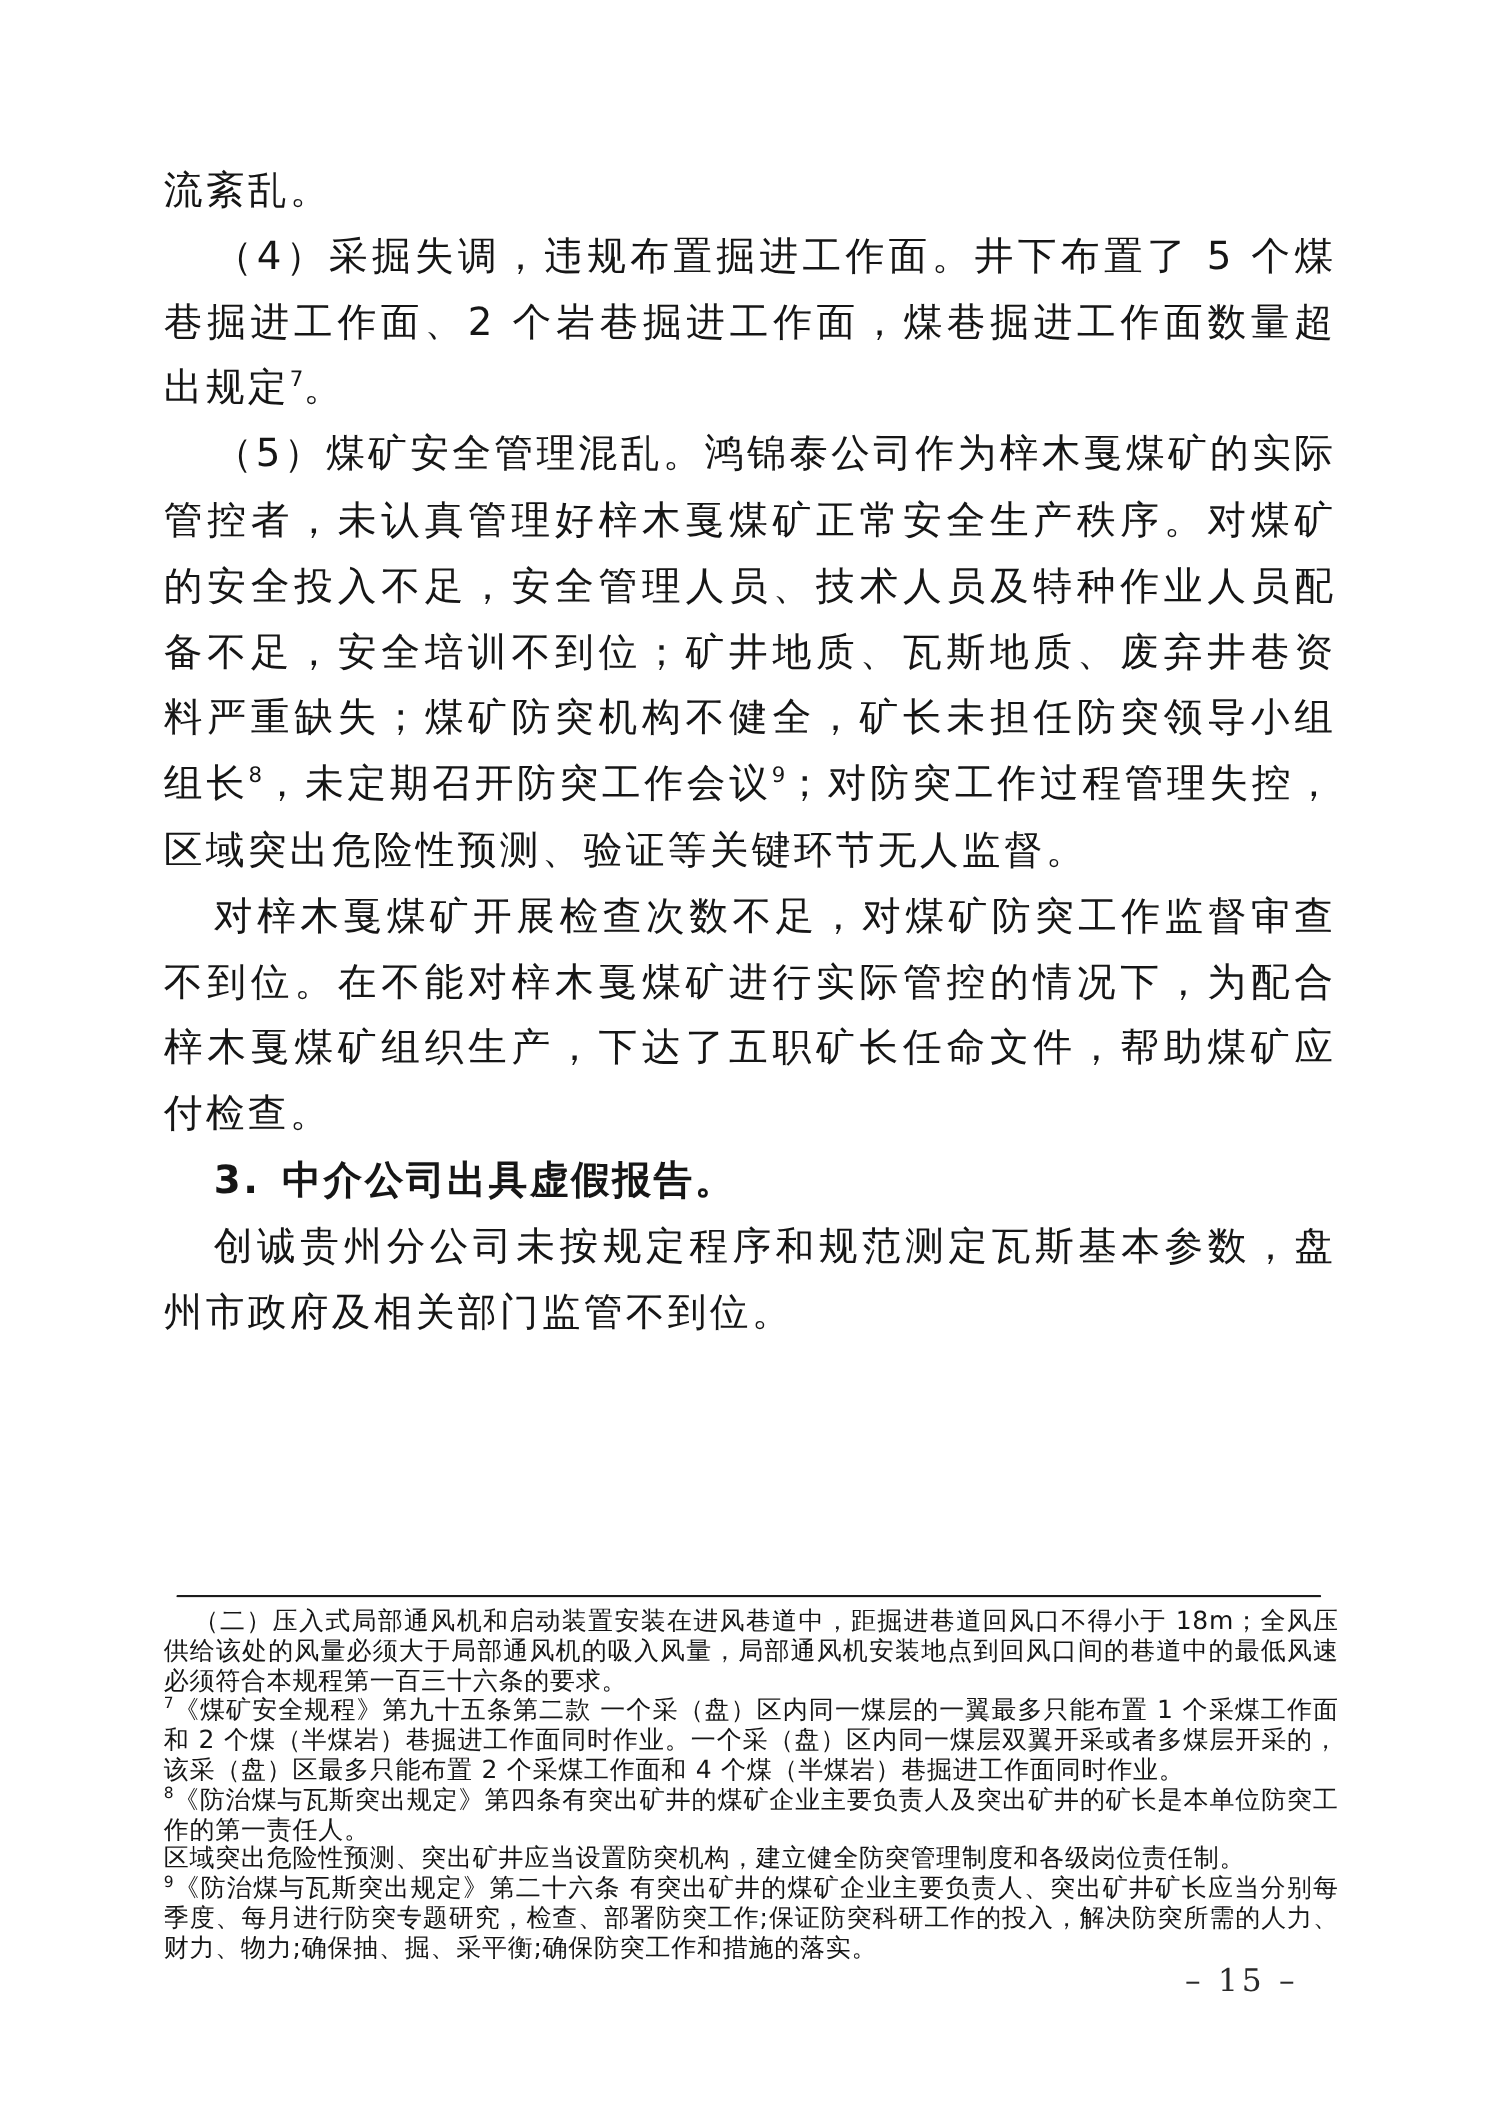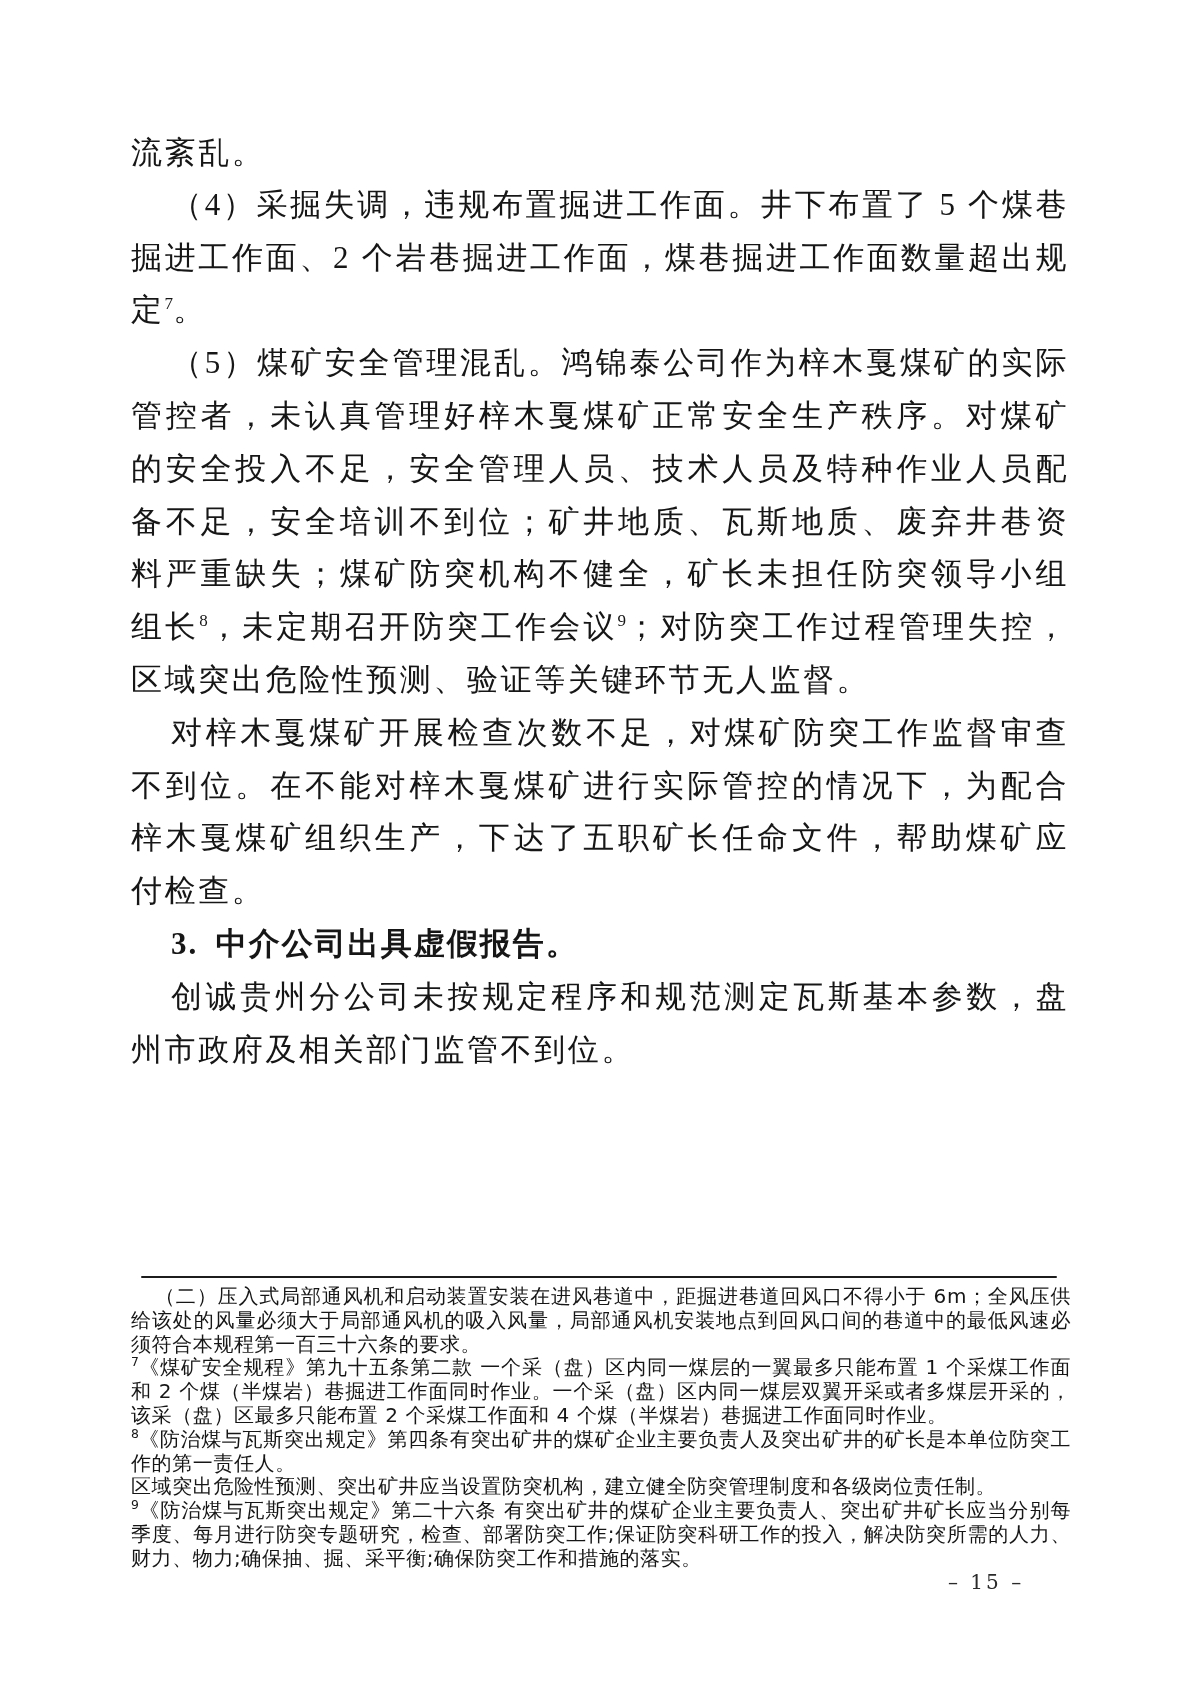--- a/index.html
+++ b/index.html
@@ -23,21 +23,21 @@
     width:938px;
   }
   .para {
     font-size:31px;
     line-height:52.8px;
     letter-spacing:2.6px;
     text-align:justify;
     text-justify:inter-character;
     word-break:break-all;
   }
-  .para.indent { text-indent:40px;font-family:Liberation Serif, serif; }
+  .para.indent { text-indent:40px; }
   .para.heading { font-weight:700; letter-spacing:2px; }
   .para sup {
     font-size:0.55em;
     line-height:0;
     vertical-align:super;
     letter-spacing:0;
   }
 
   
   .footnote-sep {
@@ -68,21 +68,21 @@
     vertical-align:super;
     letter-spacing:0;
   }
 
   
   .page-number {
     position:absolute;
     left:948px;
     top:1570px;
     font-family:"DejaVu Serif", serif;
-    font-size:20px;
+    font-size:25px;
     letter-spacing:3px;
     color:#2a2a2a;
     white-space:nowrap;
   }
 </style>
 </head>
 <body>
 
 <div class="page">
 
@@ -91,21 +91,21 @@
       <p class="para indent">（4）采掘失调，违规布置掘进工作面。井下布置了 5 个煤巷掘进工作面、2 个岩巷掘进工作面，煤巷掘进工作面数量超出规定<sup>7</sup>。</p>
       <p class="para indent">（5）煤矿安全管理混乱。鸿锦泰公司作为梓木戛煤矿的实际管控者，未认真管理好梓木戛煤矿正常安全生产秩序。对煤矿的安全投入不足，安全管理人员、技术人员及特种作业人员配备不足，安全培训不到位；矿井地质、瓦斯地质、废弃井巷资料严重缺失；煤矿防突机构不健全，矿长未担任防突领导小组组长<sup>8</sup>，未定期召开防突工作会议<sup>9</sup>；对防突工作过程管理失控，区域突出危险性预测、验证等关键环节无人监督。</p>
       <p class="para indent">对梓木戛煤矿开展检查次数不足，对煤矿防突工作监督审查不到位。在不能对梓木戛煤矿进行实际管控的情况下，为配合梓木戛煤矿组织生产，下达了五职矿长任命文件，帮助煤矿应付检查。</p>
       <p class="para indent heading">3. 中介公司出具虚假报告。</p>
       <p class="para indent">创诚贵州分公司未按规定程序和规范测定瓦斯基本参数，盘州市政府及相关部门监管不到位。</p>
     </main>
 
   <div class="footnote-sep"></div>
 
   <section class="footnotes">
-      <p class="fn indent">（二）压入式局部通风机和启动装置安装在进风巷道中，距掘进巷道回风口不得小于 6m；全风压供给该处的风量必须大于局部通风机的吸入风量，局部通风机安装地点到回风口间的巷道中的最低风速必须符合本规程第一百三十六条的要求。</p>
+      <p class="fn indent">（二）压入式局部通风机和启动装置安装在进风巷道中，距掘进巷道回风口不得小于 18m；全风压供给该处的风量必须大于局部通风机的吸入风量，局部通风机安装地点到回风口间的巷道中的最低风速必须符合本规程第一百三十六条的要求。</p>
       <p class="fn"><sup>7</sup>《煤矿安全规程》第九十五条第二款 一个采（盘）区内同一煤层的一翼最多只能布置 1 个采煤工作面和 2 个煤（半煤岩）巷掘进工作面同时作业。一个采（盘）区内同一煤层双翼开采或者多煤层开采的，该采（盘）区最多只能布置 2 个采煤工作面和 4 个煤（半煤岩）巷掘进工作面同时作业。</p>
       <p class="fn"><sup>8</sup>《防治煤与瓦斯突出规定》第四条有突出矿井的煤矿企业主要负责人及突出矿井的矿长是本单位防突工作的第一责任人。</p>
       <p class="fn">区域突出危险性预测、突出矿井应当设置防突机构，建立健全防突管理制度和各级岗位责任制。</p>
       <p class="fn"><sup>9</sup>《防治煤与瓦斯突出规定》第二十六条 有突出矿井的煤矿企业主要负责人、突出矿井矿长应当分别每季度、每月进行防突专题研究，检查、部署防突工作;保证防突科研工作的投入，解决防突所需的人力、财力、物力;确保抽、掘、采平衡;确保防突工作和措施的落实。</p>
     </section>
 
   <div class="page-number">– 15 –</div>
 
 </div>
 

